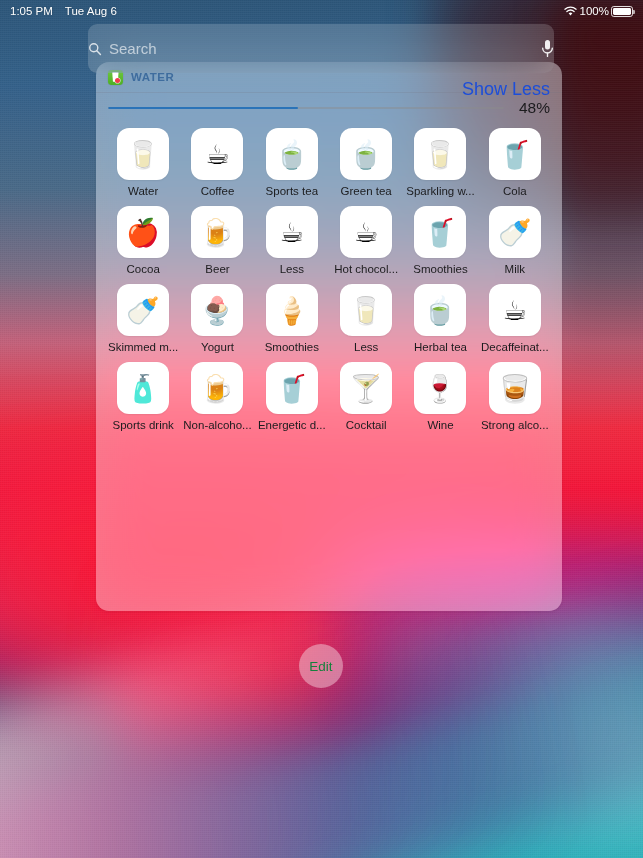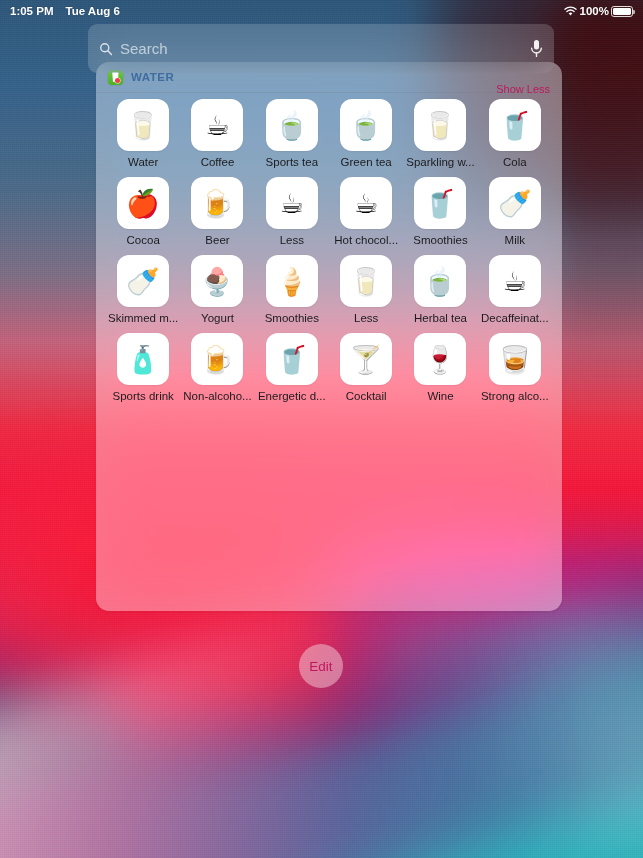--- a/index.html
+++ b/index.html
@@ -124,21 +124,21 @@
   }
 
   
   #statusbar {
     position:absolute; left:0; top:0;
     width:643px; height:22px;
     display:flex; align-items:center;
     padding:0 10px;
     color:#fff;
     font-size:11.5px;
-    font-weight:700;
+    font-weight:400;
     z-index:30;
     text-shadow:0 0 2px rgba(0,0,0,.25);
   }
   #sb-left { display:flex; align-items:center; gap:12px; }
   #sb-right { margin-left:auto; display:flex; align-items:center; gap:2px; }
   .sb-batt {
     width:22px; height:11px;
     border:1.2px solid rgba(255,255,255,.85);
     border-radius:2.8px;
     position:relative;
@@ -162,21 +162,21 @@
   
   #searchbar {
     position:absolute;
     left:88px; top:24px;
     width:466px; height:49px;
     border-radius:9px;
     background:rgba(255,255,255,.16);
     backdrop-filter:blur(22px);
     -webkit-backdrop-filter:blur(22px);
     display:flex; align-items:center;
-    padding:0 11px;
+    padding:0 0;
     z-index:25;
   }
   #searchbar .mag {
     width:14px; height:14px;
     flex:0 0 auto;
     margin-right:7px;
     opacity:.78;
   }
   #search-input {
     flex:1 1 auto;
@@ -234,22 +234,22 @@
     box-shadow:0 0 0 .6px rgba(255,255,255,.8);
   }
   #widget-title {
     font-size:11.5px;
     font-weight:700;
     letter-spacing:.55px;
     color:#3f6d9e;
   }
   #show-less {
     margin-left:auto;
-    font-size:11px;
-    color:#be185d;
+    font-size:18px;
+    color:#1d4ed8;
     cursor:pointer;
     margin-top:24px;
   }
 
   
   #progress-row {
     display:flex; align-items:center;
     padding:6px 12px 5px 12px;
     gap:10px;
   }
@@ -379,20 +379,26 @@
 </div>
 
 <div id="widget">
 
   <div id="widget-header">
     <span id="app-icon"></span>
     <span id="widget-title">WATER</span>
     <span id="show-less">Show Less</span>
   </div>
 
+  <div id="progress-row">
+    <div id="progress-track">
+      <div id="progress-fill" style="width: 48%; background: rgb(42, 115, 184);"></div>
+    </div>
+    <span id="progress-pct">48%</span>
+  </div>
 
   <div id="grid">
       <div class="tile">
         <div class="tile-box">🥛</div>
         <div class="tile-label">Water</div>
       </div>
       <div class="tile">
         <div class="tile-box">☕</div>
         <div class="tile-label">Coffee</div>
       </div>
@@ -480,13 +486,13 @@
         <div class="tile-box">🍷</div>
         <div class="tile-label">Wine</div>
       </div>
       <div class="tile">
         <div class="tile-box">🥃</div>
         <div class="tile-label">Strong alco...</div>
       </div>
     </div>
 </div>
 
-<button id="edit-button" style="color: #be185d;">Edit</button>
+<button id="edit-button" style="color: #15803d;">Edit</button>
 
 </body></html>

